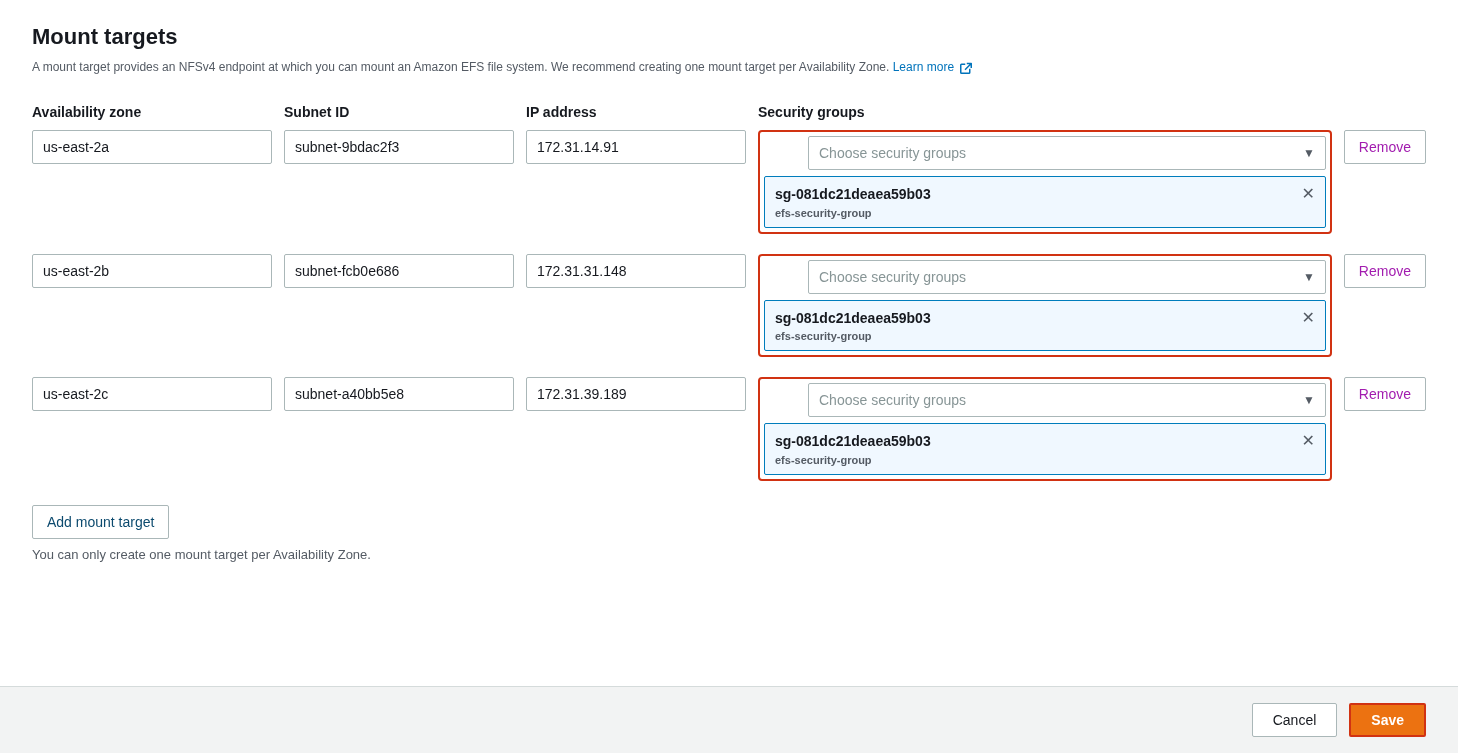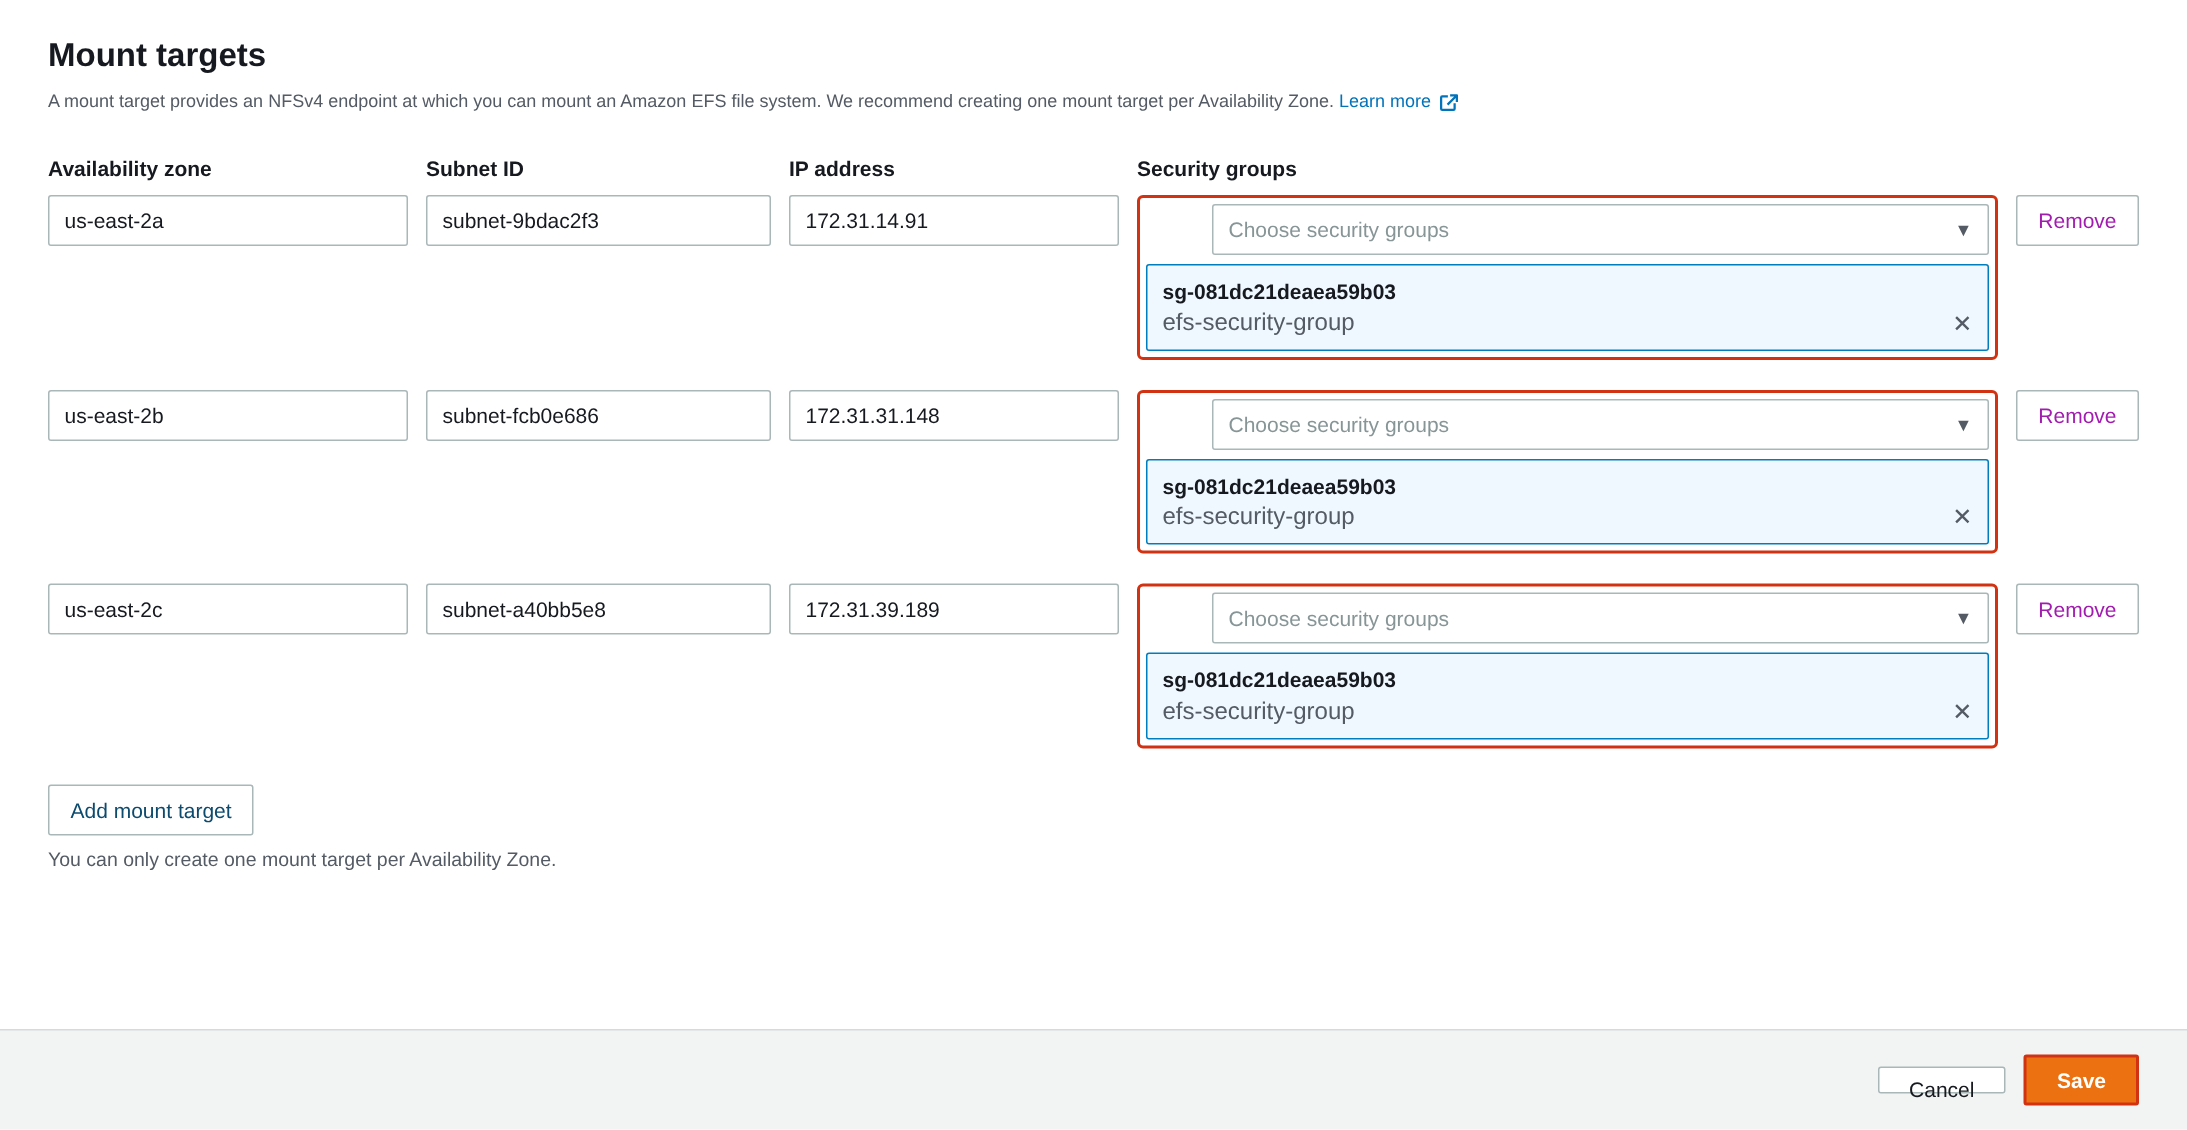--- a/index.html
+++ b/index.html
@@ -95,42 +95,43 @@
       color: #879596;
       font-size: 14px;
     }
     .dropdown-arrow {
       color: #545b64;
       font-size: 12px;
       margin-left: 6px;
     }
     .security-group-tag {
       display: flex;
-      align-items: flex-end;
+      align-items: flex-start;
       border: 1px solid #007dbc;
       border-radius: 2px;
       background: #f0f8ff;
       padding: 8px 10px;
       margin-top: 6px;
       position: relative;
     }
     .security-group-tag-content {
       flex: 1;
     }
     .security-group-id {
       font-size: 14px;
       font-weight: 600;
       color: #16191f;
       word-break: break-all;
       line-height: 1.4;
     }
     .security-group-name {
-      font-size: 16px;
+      font-size: 11px;
       color: #545b64;
       margin-top: 2px;
+      font-weight: bold;
     }
     .tag-remove-btn {
       background: none;
       border: none;
       cursor: pointer;
       color: #545b64;
       font-size: 16px;
       padding: 0 0 0 6px;
       line-height: 1;
       margin-top: 1px;
@@ -171,21 +172,21 @@
     .footer {
       background: #f2f3f3;
       border-top: 1px solid #d5dbdb;
       padding: 16px 32px;
       display: flex;
       justify-content: flex-end;
       align-items: center;
       gap: 12px;
     }
     .cancel-btn {
-      height: 18px;
+      height: 34px;
       padding: 6px 20px;
       border: 1px solid #aab7b8;
       border-radius: 2px;
       background: #fff;
       color: #16191f;
       font-size: 14px;
       cursor: pointer;
     }
     .save-btn {
       height: 34px;

